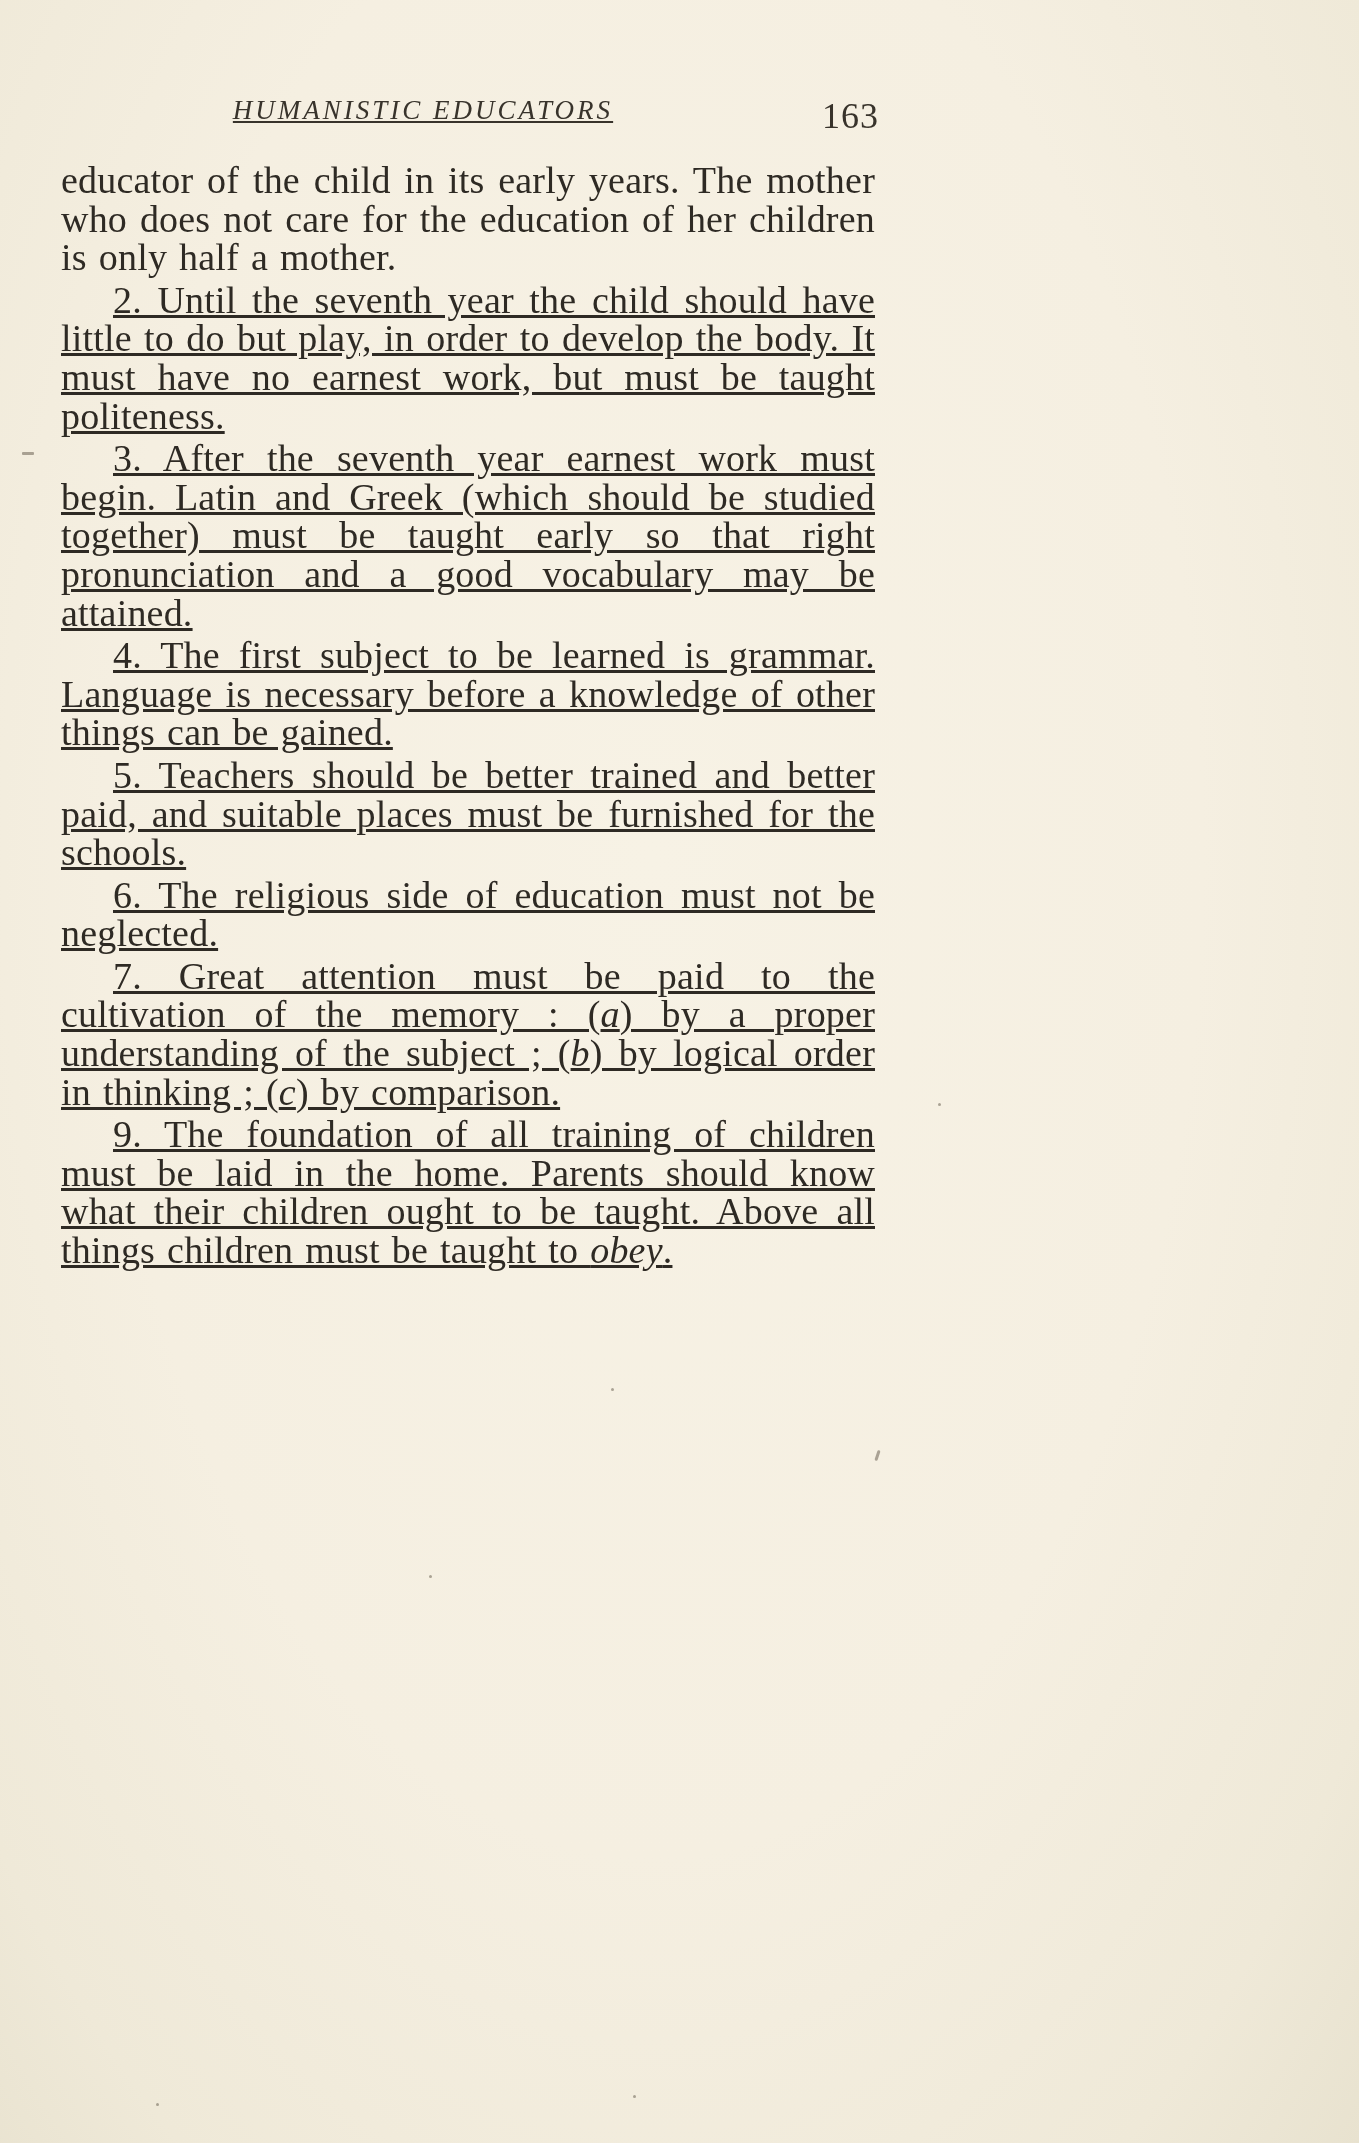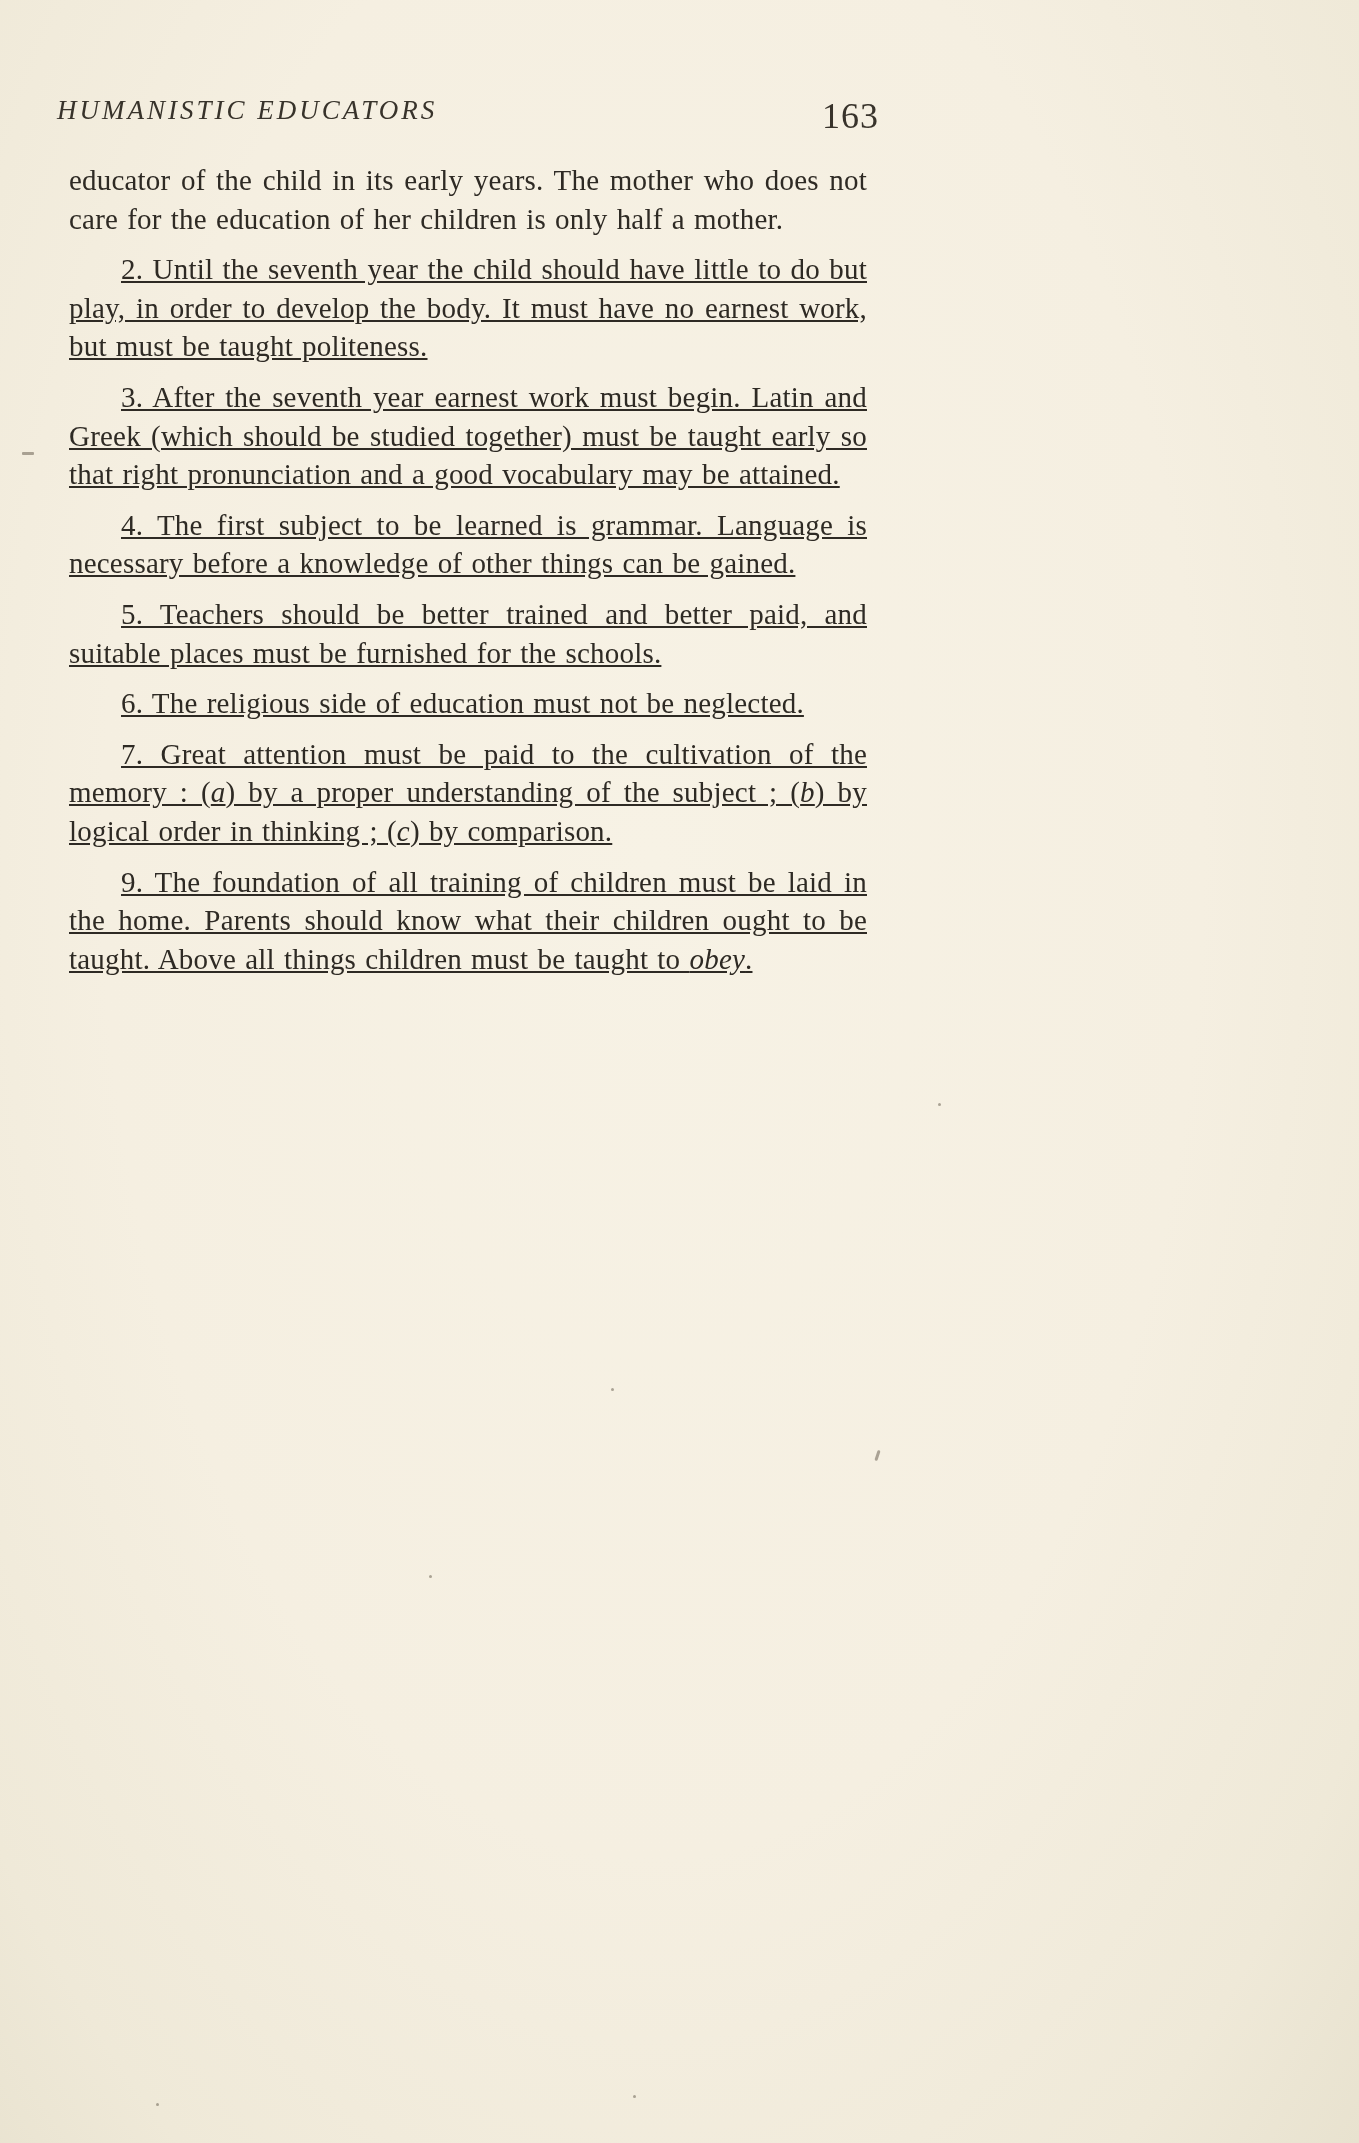--- a/index.html
+++ b/index.html
@@ -29,37 +29,38 @@
   }
   .running-head {
     position: relative;
     height: 34px;
     margin-bottom: 32px;
   }
   .running-head .title {
     position: absolute;
     left: 0;
     right: 90px;
-    text-align: left;
+    text-align: center;
     font-style: italic;
     font-size: 27px;
     letter-spacing: 3px;
     color: #38332b;
+    text-decoration: underline;
   }
   .running-head .folio {
     position: absolute;
     right: 0;
     top: 0;
     font-size: 36px;
     letter-spacing: 1px;
     color: #38332b;
   }
   .page-body p.para {
-    margin: 12px;
-    font-size: 29px;
+    margin: 4px;
+    font-size: 38px;
     line-height: 38.6px;
     text-align: justify;
     word-spacing: 0.06em;
     letter-spacing: 0.2px;
   }
   .page-body p.para.indent {
     text-indent: 52px;
     text-decoration: underline;
   }
   .page-body .italic {

